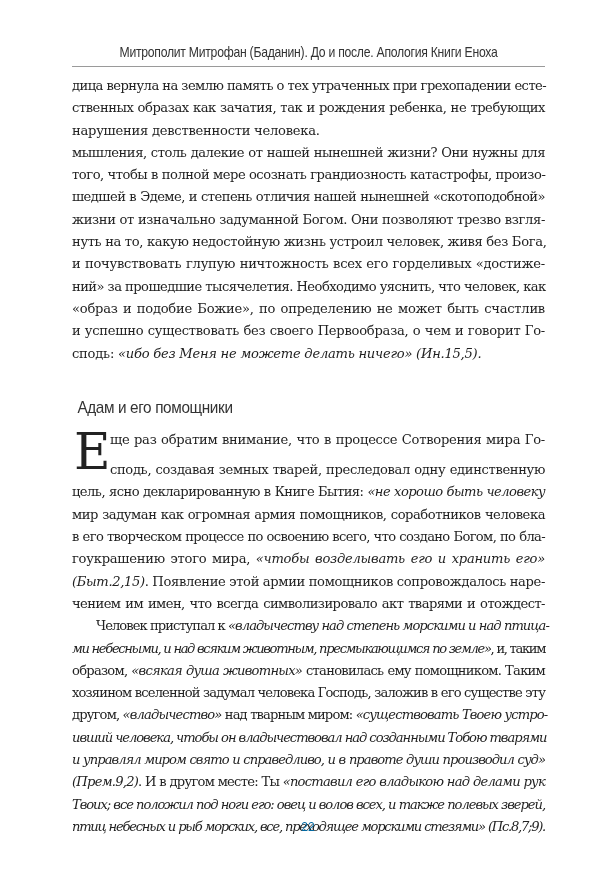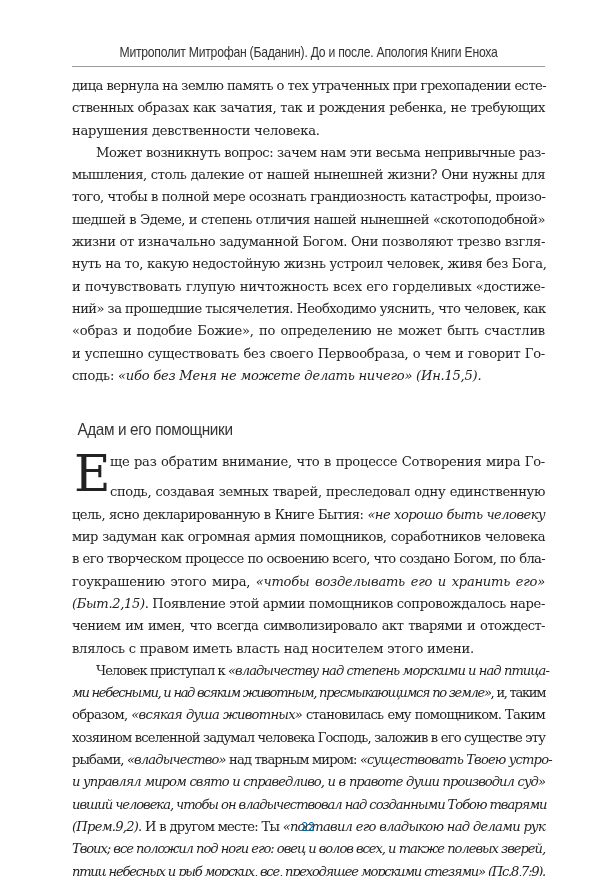--- a/index.html
+++ b/index.html
@@ -46,21 +46,20 @@
   <div class="head-rule"></div>
 
   <div class="body">
     <div>
       <span class="line" style="letter-spacing: -0.55px;">дица вернула на землю память о тех утраченных при грехопадении есте-</span>
       <span class="line" style="letter-spacing: -0.45px;">ственных образах как зачатия, так и рождения ребенка, не требующих</span>
       <span class="line last">нарушения девственности человека.</span>
     </div>
 
     <div>
-      <span class="line indent" style="letter-spacing: -0.45px;">Может возникнуть вопрос: зачем нам эти весьма непривычные раз-</span>
       <span class="line" style="letter-spacing: -0.45px;">мышления, столь далекие от нашей нынешней жизни? Они нужны для</span>
       <span class="line" style="letter-spacing: -0.45px;">того, чтобы в полной мере осознать грандиозность катастрофы, произо-</span>
       <span class="line" style="letter-spacing: -0.55px;">шедшей в Эдеме, и степень отличия нашей нынешней «скотоподобной»</span>
       <span class="line" style="letter-spacing: -0.35px;">жизни от изначально задуманной Богом. Они позволяют трезво взгля-</span>
       <span class="line" style="letter-spacing: -0.35px;">нуть на то, какую недостойную жизнь устроил человек, живя без Бога,</span>
       <span class="line">и почувствовать глупую ничтожность всех его горделивых «достиже-</span>
       <span class="line" style="letter-spacing: -0.55px;">ний» за прошедшие тысячелетия. Необходимо уяснить, что человек, как</span>
       <span class="line">«образ и подобие Божие», по определению не может быть счастлив</span>
       <span class="line">и успешно существовать без своего Первообраза, о чем и говорит Го-</span>
       <span class="line last"><span>сподь: </span><span class="it">«ибо без Меня не можете делать ничего»</span><span class="it"> (Ин.15,5).</span></span>
@@ -72,31 +71,30 @@
     <div class="dropcap-wrap">
       <span class="dropcap">Е</span>
       <span class="line drop">ще раз обратим внимание, что в процессе Сотворения мира Го-</span>
       <span class="line drop" style="letter-spacing: -0.35px;">сподь, создавая земных тварей, преследовал одну единственную</span>
       <span class="line" style="letter-spacing: -0.55px;"><span>цель, ясно декларированную в Книге Бытия: </span><span class="it">«не хорошо быть человеку</span></span>
       <span class="line" style="letter-spacing: -0.45px;">мир задуман как огромная армия помощников, соработников человека</span>
       <span class="line" style="letter-spacing: -0.65px;">в его творческом процессе по освоению всего, что создано Богом, по бла-</span>
       <span class="line"><span>гоукрашению этого мира, </span><span class="it">«чтобы возделывать его и хранить его»</span></span>
       <span class="line" style="letter-spacing: -0.35px;"><span class="it">(Быт.2,15)</span><span>. Появление этой армии помощников сопровождалось наре-</span></span>
       <span class="line" style="letter-spacing: -0.55px;">чением им имен, что всегда символизировало акт тварями и отождест-</span>
-      <span class="line last">влялось с правом иметь власть над носителем этого имени.</span>
     </div>
 
     <div>
       <span class="line indent" style="letter-spacing: -0.95px;"><span>Человек приступал к </span><span class="it">«владычеству над степень морскими и над птица-</span></span>
       <span class="line" style="letter-spacing: -1.35px;"><span class="it">ми небесными, и над всяким животным, пресмыкающимся по земле»</span><span>, и, таким</span></span>
       <span class="line" style="letter-spacing: -0.75px;"><span>образом, </span><span class="it">«всякая душа животных»</span><span> становилась ему помощником. Таким</span></span>
       <span class="line" style="letter-spacing: -0.85px;">хозяином вселенной задумал человека Господь, заложив в его существе эту</span>
-      <span class="line" style="letter-spacing: -0.85px;"><span>рыбами, </span><span class="it">«владычество»</span><span> над тварным миром: </span><span class="it">«существовать Твоею устро-</span></span>
+      <span class="line" style="letter-spacing: -0.85px;"><span>другом, </span><span class="it">«владычество»</span><span> над тварным миром: </span><span class="it">«существовать Твоею устро-</span></span>
+      <span class="line it" style="letter-spacing: -1.05px;">ивший человека, чтобы он владычествовал над созданными Тобою тварями</span>
       <span class="line it" style="letter-spacing: -0.95px;">и управлял миром свято и справедливо, и в правоте души производил суд»</span>
-      <span class="line it" style="letter-spacing: -1.05px;">ивший человека, чтобы он владычествовал над созданными Тобою тварями</span>
       <span class="line" style="letter-spacing: -0.75px;"><span class="it">(Прем.9,2)</span><span>. И в другом месте: Ты </span><span class="it">«поставил его владыкою над делами рук</span></span>
       <span class="line it" style="letter-spacing: -1.05px;">Твоих; все положил под ноги его: овец и волов всех, и также полевых зверей,</span>
       <span class="line it" style="letter-spacing: -1.25px;"><span>птиц небесных и рыб морских, все, преходящее морскими стезями»</span><span> (Пс.8,7;9).</span></span>
     </div>
   </div>
 
   <div class="page-number">22</div>
 </div>
 
 </body></html>

